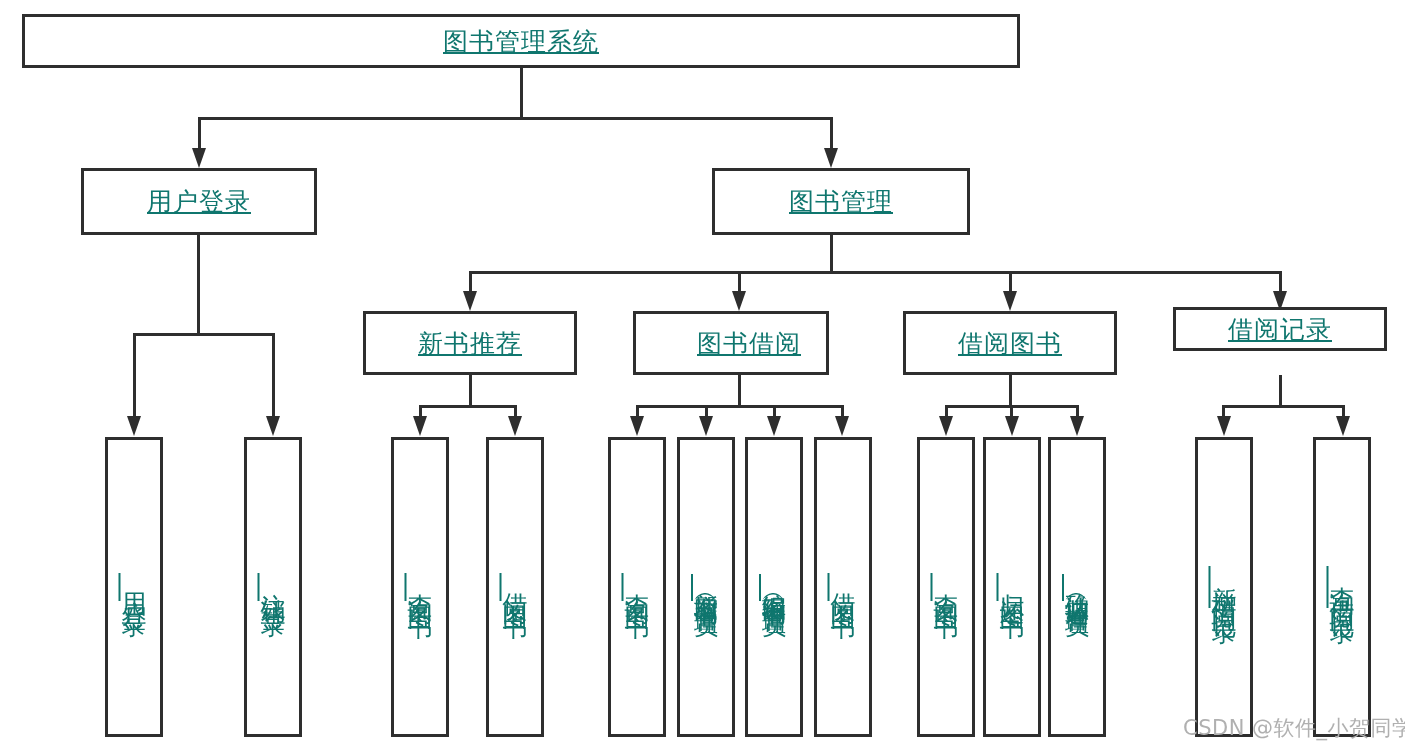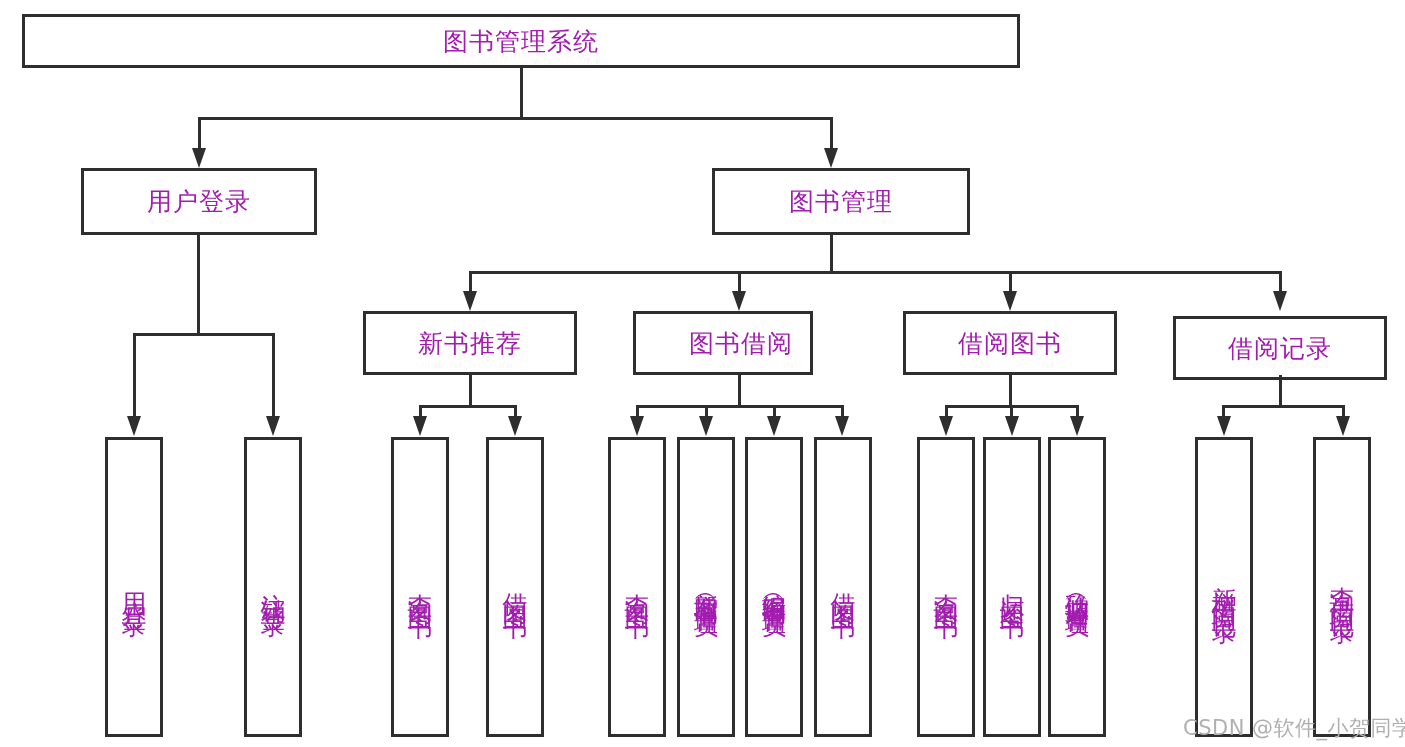--- a/index.html
+++ b/index.html
@@ -12,21 +12,22 @@
     overflow: hidden;
   }
   .node {
     position: absolute;
     box-sizing: border-box;
     border: 3px solid #2e2e2e;
     background: #ffffff;
     display: flex;
     align-items: center;
     justify-content: center;
-    color: #a21caf;
+    color: #0f766e;
+    text-decoration: underline;
   }
   .hlabel {
     font-size: 25px;
     letter-spacing: 1px;
     white-space: nowrap;
   }
   .leaf span.vtext {
     writing-mode: vertical-rl;
     text-orientation: mixed;
     font-size: 25px;
@@ -90,23 +91,23 @@
   <div class="vline" style="left:469px; top:271px; width:3px; height:22px;"></div>
   <div class="vline" style="left:738px; top:271px; width:3px; height:22px;"></div>
   <div class="vline" style="left:1009px; top:271px; width:3px; height:22px;"></div>
   <div class="vline" style="left:1279px; top:271px; width:3px; height:22px;"></div>
   <div class="arrowhead" style="left:463px; top:291px;"></div>
   <div class="arrowhead" style="left:732px; top:291px;"></div>
   <div class="arrowhead" style="left:1003px; top:291px;"></div>
   <div class="arrowhead" style="left:1273px; top:291px;"></div>
 
   <div class="node hlabel" style="left:363px; top:311px; width:214px; height:64px;">新书推荐</div>
-  <div class="node hlabel" style="left:633px; top:311px; width:180px; height:64px;padding-left:36px;">图书借阅</div>
+  <div class="node hlabel" style="left:633px; top:311px; width:196px; height:64px;padding-left:36px;">图书借阅</div>
   <div class="node hlabel" style="left:903px; top:311px; width:214px; height:64px;">借阅图书</div>
-  <div class="node hlabel" style="left:1173px; top:316px; width:214px; height:64px;">借阅记录</div>
+  <div class="node hlabel" style="left:1173px; top:307px; width:214px; height:44px;">借阅记录</div>
 
   <div class="vline" style="left:469px; top:375px; width:3px; height:33px;"></div>
   <div class="hline" style="left:419px; top:405px; width:98px; height:3px;"></div>
   <div class="vline" style="left:419px; top:405px; width:3px; height:14px;"></div>
   <div class="vline" style="left:514px; top:405px; width:3px; height:14px;"></div>
   <div class="arrowhead" style="left:413px; top:416px;"></div>
   <div class="arrowhead" style="left:508px; top:416px;"></div>
 
   <div class="vline" style="left:738px; top:375px; width:3px; height:33px;"></div>
   <div class="hline" style="left:636px; top:405px; width:208px; height:3px;"></div>

